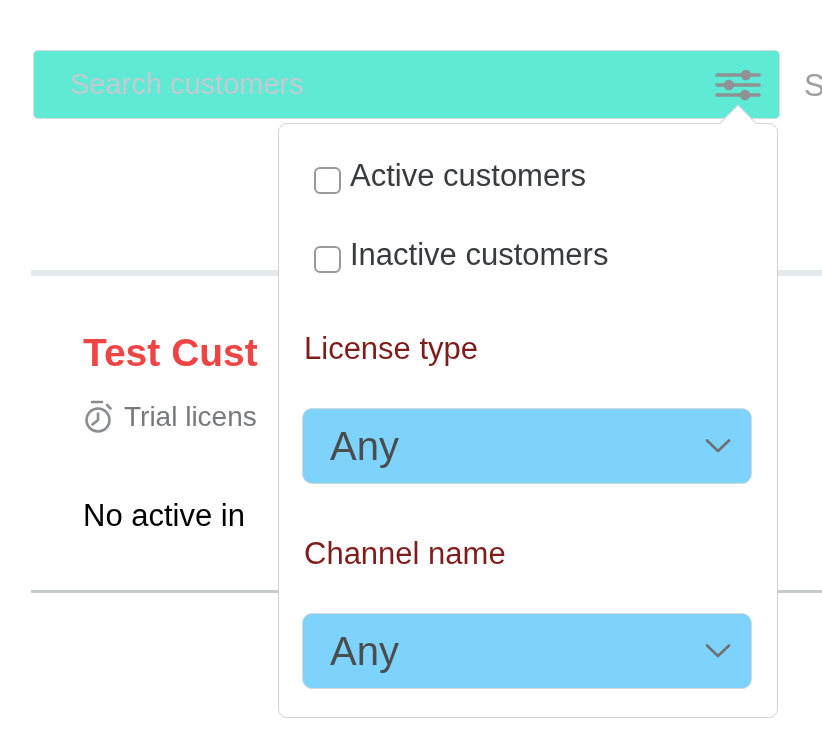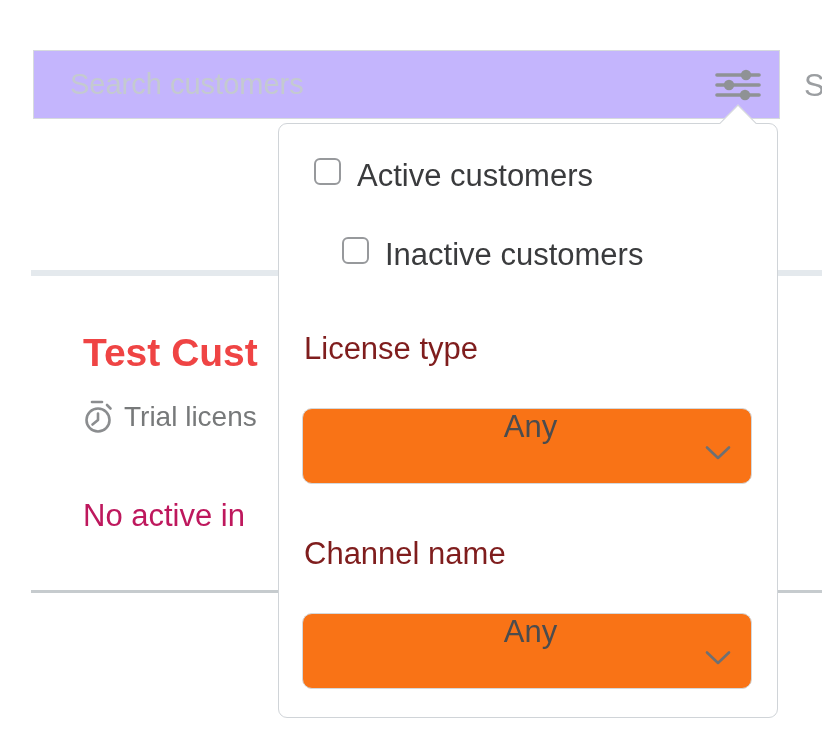--- a/index.html
+++ b/index.html
@@ -5,21 +5,21 @@
   html,body{margin:0;padding:0;}
   body{
     width:822px;height:756px;position:relative;overflow:hidden;
     background:#ffffff;
     font-family:"Liberation Sans", sans-serif;
     -webkit-font-smoothing:antialiased;
   }
   
   .search-box{
     position:absolute;left:33px;top:50px;width:747px;height:69px;
-    border:1.5px solid #d6dade;border-radius:0;background:#c4b5fd;
+    border:1.5px solid #d6dade;border-radius:5px;background:#5eead4;
     box-sizing:border-box;display:flex;align-items:center;z-index:2;
   }
   .search-box input{
     flex:1;height:100%;border:none;outline:none;background:transparent;
     font-family:inherit;font-size:29px;color:#333;padding:0 0 0 36px;
   }
   .search-box input::placeholder{color:#c4cad0;}
   .filter-btn{
     border:none;background:transparent;padding:0;margin:0 16px 0 0;
     width:50px;height:44px;display:flex;align-items:center;justify-content:center;
@@ -39,56 +39,56 @@
   }
   .customer-title{
     position:absolute;left:83px;top:331px;margin:0;
     font-size:39px;font-weight:700;color:#ef4444;white-space:nowrap;z-index:1;
   }
   .license-row{
     position:absolute;left:83px;top:399px;display:flex;align-items:center;gap:9px;
     color:#77797a;font-size:28px;white-space:nowrap;z-index:1;
   }
   .status-text{
-    position:absolute;left:83px;top:498px;font-size:31px;color:#be185d;
+    position:absolute;left:83px;top:498px;font-size:31px;color:#000000;
     white-space:nowrap;z-index:1;
   }
   
   .popover{
     position:absolute;left:278px;top:123px;width:500px;height:595px;
     background:#fff;border:1.5px solid #d0d4d8;border-radius:9px;
     box-sizing:border-box;z-index:5;
   }
   .popover-caret{
     position:absolute;top:-14px;left:446px;width:26px;height:26px;
     background:#fff;transform:rotate(45deg);
     border-top:1.5px solid #d0d4d8;border-left:1.5px solid #d0d4d8;
     box-sizing:border-box;
   }
   .check-row{
-    position:absolute;left:35px;display:flex;align-items:flex-start;gap:16px;
+    position:absolute;left:35px;display:flex;align-items:flex-end;gap:9px;
     font-size:31px;color:#3a3b3d;cursor:pointer;white-space:nowrap;
   }
   .check-row.row1{top:34px;}
-  .check-row.row2{top:113px;margin-left:28px;}
+  .check-row.row2{top:113px;}
   .check-row input[type=checkbox]{
     appearance:none;-webkit-appearance:none;margin:0;
     width:27px;height:27px;border:2px solid #97999c;border-radius:6px;
     background:#fff;box-sizing:border-box;cursor:pointer;flex:0 0 auto;
   }
   .field-label{
     position:absolute;left:25px;font-size:31px;color:#7f1d1d;white-space:nowrap;
   }
   .field-label.lbl1{top:207px;}
   .field-label.lbl2{top:412px;}
   .select{
     position:absolute;left:23px;width:450px;height:76px;
-    border:1.5px solid #d4d8db;border-radius:10px;background:#f97316;
+    border:1.5px solid #d4d8db;border-radius:10px;background:#7dd3fc;
     box-sizing:border-box;display:flex;align-items:center;
-    padding:0 20px 0 27px;font-size:31px;color:#4b4c4e;cursor:pointer;flex-direction:column;
+    padding:0 20px 0 27px;font-size:40px;color:#4b4c4e;cursor:pointer;
   }
   .select.sel1{top:284px;}
   .select.sel2{top:489px;}
   .select .chev{margin-left:auto;display:flex;align-items:center;}
 </style>
 </head>
 <body>
 
 <div class="search-box">
   <input type="text" placeholder="Search customers" style="">

